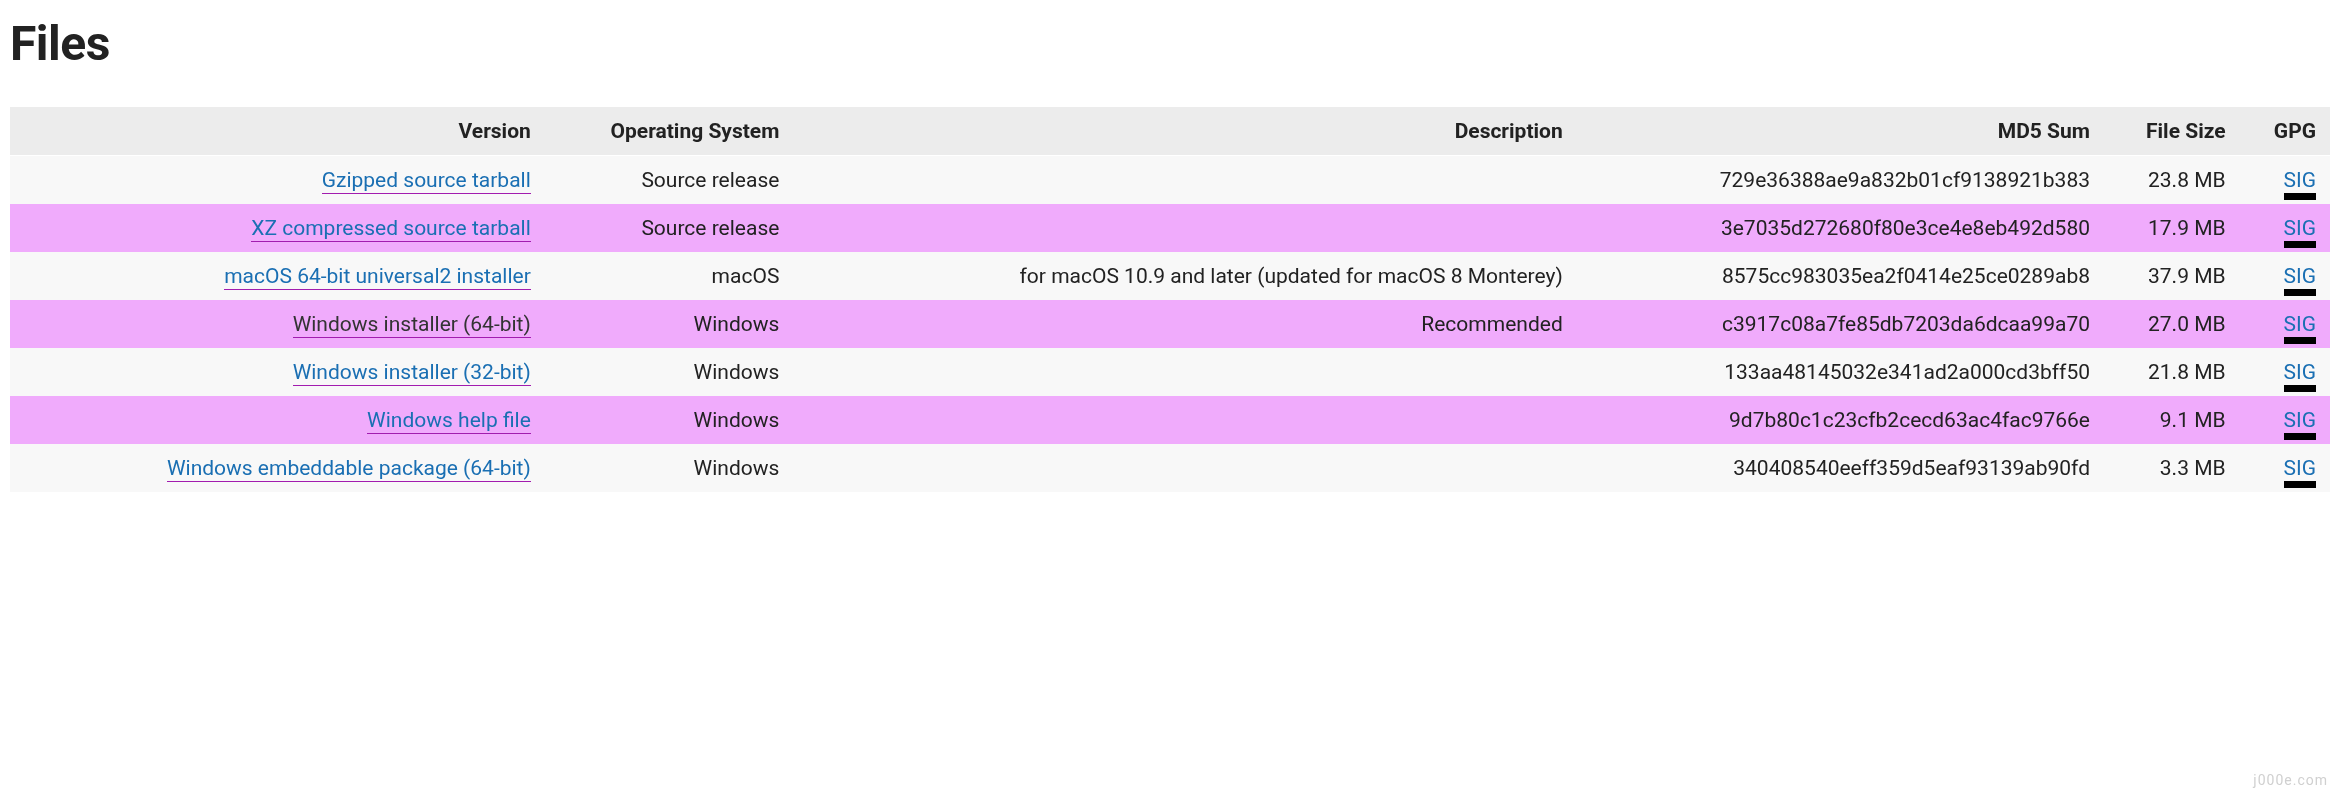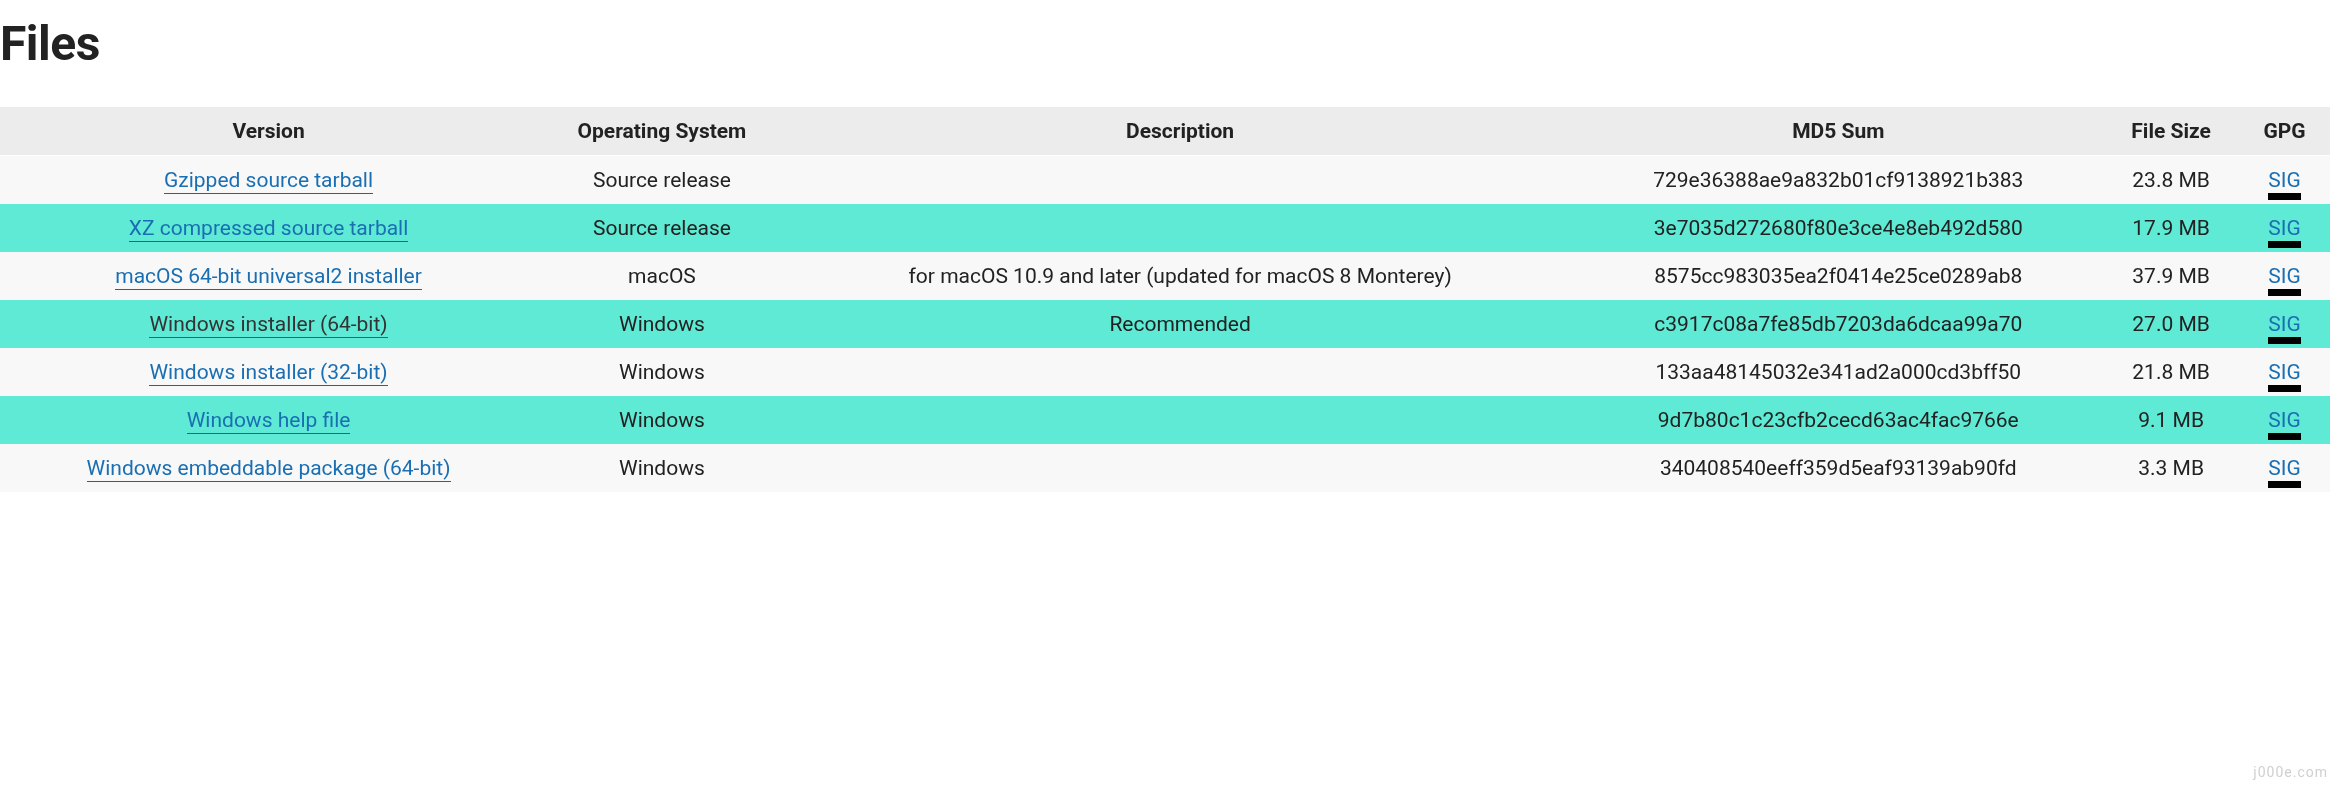--- a/index.html
+++ b/index.html
@@ -6,21 +6,21 @@
   html, body {
     margin: 0;
     padding: 0;
     font-family: "Segoe UI", -apple-system, BlinkMacSystemFont, Roboto, "Helvetica Neue", Arial, sans-serif;
     font-size: 21px;
     color: #222;
     background: #fff;
     width: 2340px;
   }
   .page {
-    padding: 0 10px 20px 0;
+    padding: 0 10px 20px 10px;
   }
   h1.files-heading {
     font-size: 48px;
     font-weight: 700;
     color: #222;
     margin: 15px 0 35px 0;
     letter-spacing: -0.5px;
   }
   table.files-table {
     border-collapse: collapse;
@@ -29,36 +29,36 @@
   }
   table.files-table col.c-version { width: 355px; }
   table.files-table col.c-os      { width: 165px; }
   table.files-table col.c-desc    { width: 520px; }
   table.files-table col.c-md5     { width: 350px; }
   table.files-table col.c-size    { width: 90px; }
   table.files-table col.c-gpg     { width: 60px; }
 
   table.files-table th,
   table.files-table td {
-    text-align: center;
+    text-align: right;
     padding: 12px 14px;
     vertical-align: middle;
   }
   table.files-table thead th {
     background: #ececec;
     font-weight: 700;
     font-size: 21px;
     color: #222;
     border-bottom: 1px solid #fff;
   }
   table.files-table tbody tr.odd td {
     background: #f8f8f8;
   }
   table.files-table tbody tr.even td {
-    background: #5eead4;
+    background: #f0abfc;
   }
   a.version-link {
     color: #1a6fb3;
     text-decoration: none;
     border-bottom: 1px solid #a21caf;
     padding-bottom: 1px;
   }
   a.version-link.visited {
     color: #333;
   }
@@ -68,21 +68,21 @@
     border-bottom: 7px solid #000000;
     padding-bottom: 1px;
   }
   td.md5-cell {
     font-family: inherit;
     letter-spacing: 0;
   }
   .watermark {
     position: fixed;
     right: 12px;
-    bottom: 20px;
+    bottom: 12px;
     font-size: 14px;
     color: #d0d0d0;
     letter-spacing: 1px;
     pointer-events: none;
   }
 </style>
 </head>
 <body>
 
 <div class="page">

